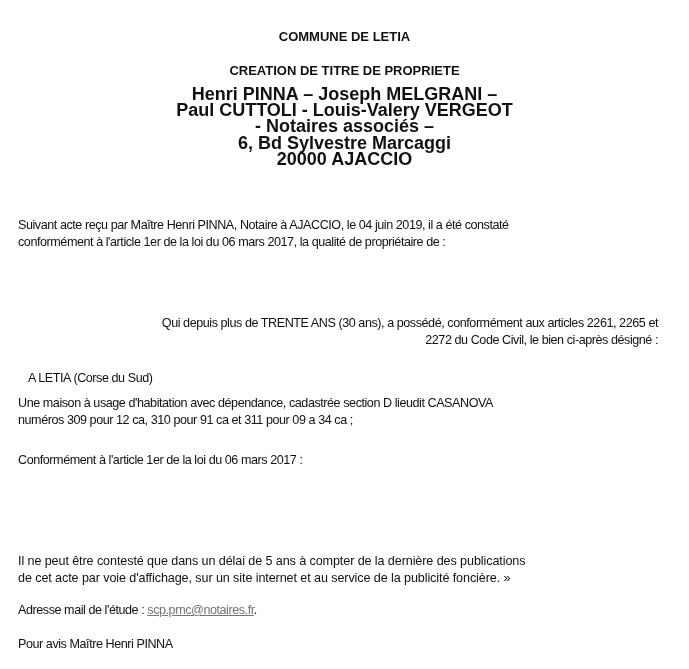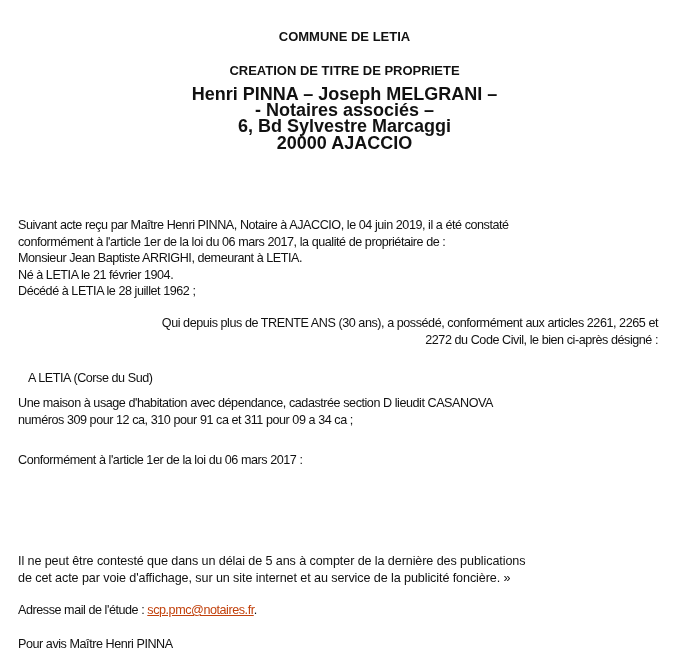--- a/index.html
+++ b/index.html
@@ -47,49 +47,45 @@
       left: 18px;
       width: 640px;
       font-size: 12.6px;
       line-height: 16.5px;
       letter-spacing: -0.45px;
       white-space: nowrap;
     }
     .para.wide { letter-spacing: -0.1px; font-size: 12.6px; }
     .para div { white-space: nowrap; }
     a.mail {
-      color: #c2410c;
+      color: #737373;
       text-decoration: underline;
     }
   </style>
 </head>
 <body>
 
 <div class="page">
 
   <div class="hdr" style="top:29px;">COMMUNE DE LETIA</div>
   <div class="hdr" style="top:63px;">CREATION DE TITRE DE PROPRIETE</div>
 
   <div class="hdr-block">
     <div>Henri PINNA – Joseph MELGRANI –</div>
+    <div>Paul CUTTOLI - Louis-Valery VERGEOT</div>
     <div>- Notaires associés –</div>
     <div>6, Bd Sylvestre Marcaggi</div>
     <div>20000 AJACCIO</div>
   </div>
 
   <div class="para" style="top:201px;margin-top:16px;">
     <div>Suivant acte reçu par Maître Henri PINNA, Notaire à AJACCIO, le 04 juin 2019, il a été constaté</div>
     <div>conformément à l'article 1er de la loi du 06 mars 2017, la qualité de propriétaire de :</div>
   </div>
 
-  <div class="para" style="top:250px;">
-    <div>Monsieur Jean Baptiste ARRIGHI, demeurant à LETIA.</div>
-    <div>Né à LETIA le 21 février 1904.</div>
-    <div>Décédé à LETIA le 28 juillet 1962 ;</div>
-  </div>
 
   <div class="para" style="top:315px;text-align:right;">
     <div>Qui depuis plus de TRENTE ANS (30 ans), a possédé, conformément aux articles 2261, 2265 et</div>
     <div>2272 du Code Civil, le bien ci-après désigné :</div>
   </div>
 
   <div class="para" style="top:370px;margin-left:10px;">
     <div>A LETIA (Corse du Sud)</div>
   </div>
 

